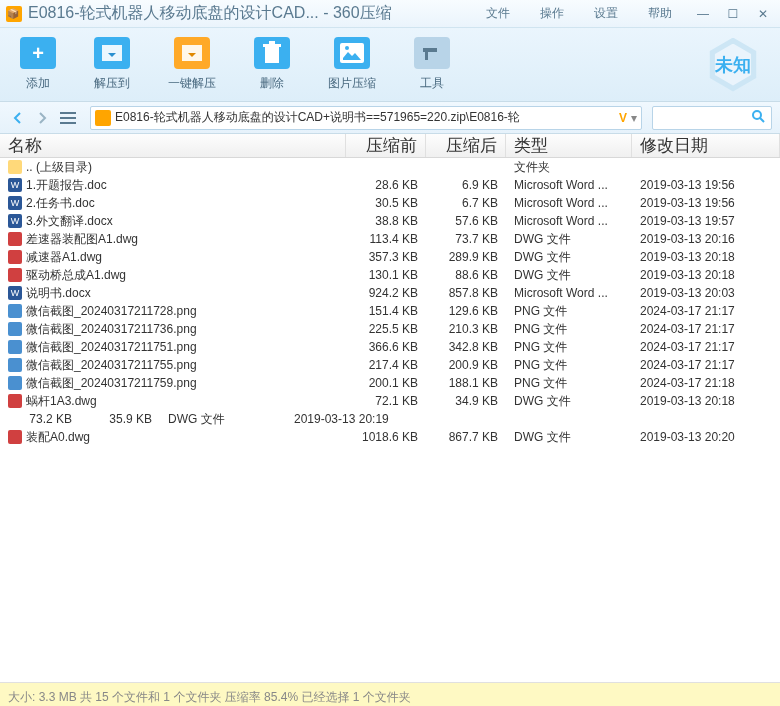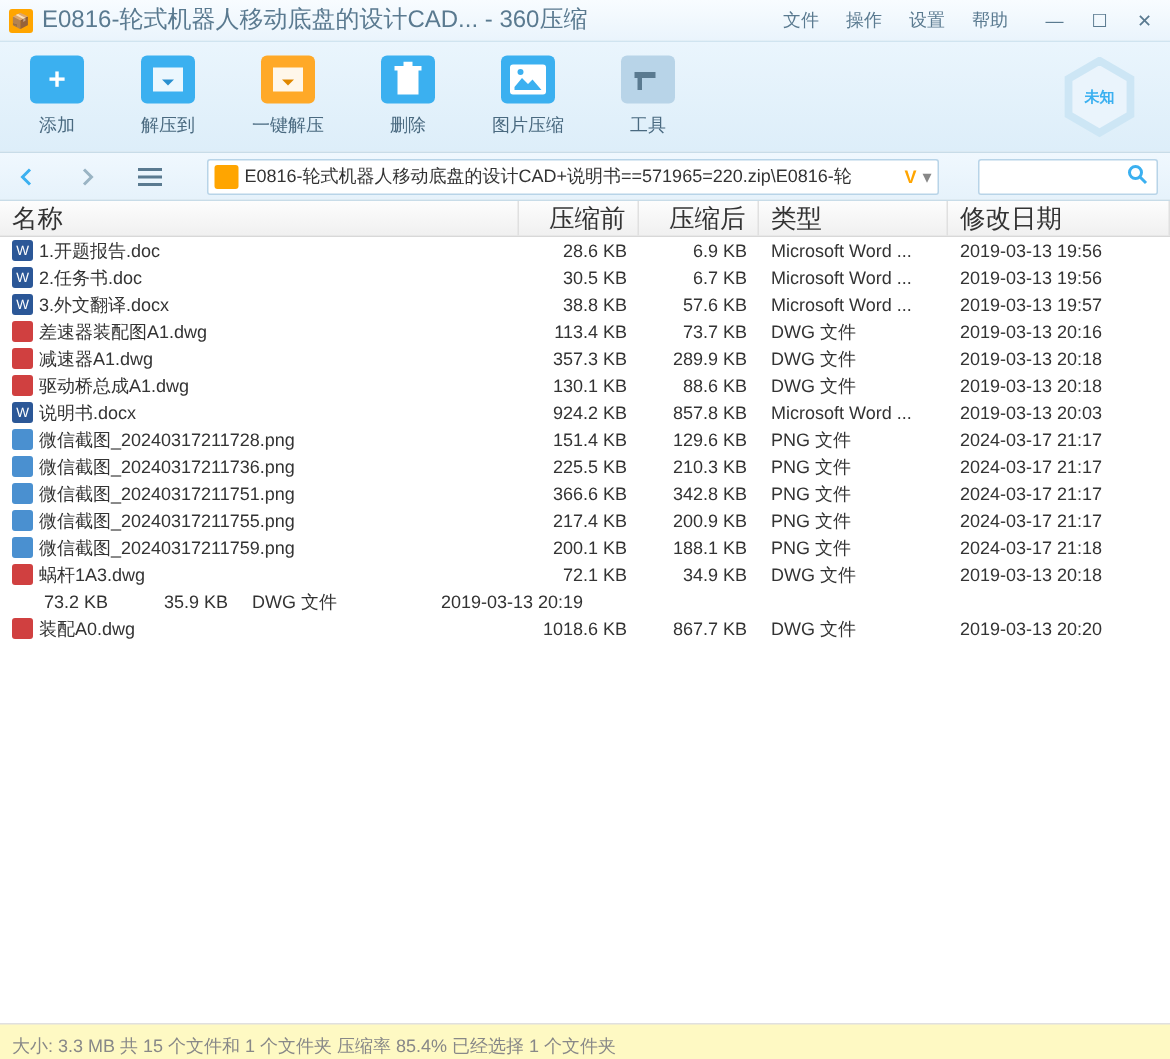--- a/index.html
+++ b/index.html
@@ -1,37 +1,37 @@
 <!DOCTYPE html>
 <html><head>
 <meta charset="utf-8">
 <style>
 * { margin: 0; padding: 0; box-sizing: border-box; }
 body { font-family: "Microsoft YaHei", Arial, sans-serif; font-size: 12px; background: #fff; width: 780px; height: 706px; overflow: hidden; display: flex; flex-direction: column; }
 .titlebar { height: 28px; background: linear-gradient(#f8fcff, #eaf4fc); display: flex; align-items: center; padding: 0 6px; border-bottom: 1px solid #d0e4f0; }
 .title-icon { width: 16px; height: 16px; background: #ffa500; margin-right: 6px; border-radius: 2px; display: flex; align-items: center; justify-content: center; color: #fff; font-size: 10px; }
 .title-text { color: #5a7a90; font-size: 16px; flex: 0 0 auto; }
-.menu-area { display: flex; margin-left: auto; gap: 18px; color: #5a7a90; font-family: Liberation Mono, monospace; }
+.menu-area { display: flex; margin-left: auto; gap: 30px; color: #5a7a90; font-family: Liberation Mono, monospace; }
 .menu-item { cursor: pointer; }
 .win-controls { display: flex; gap: 8px; margin-left: 20px; }
 .win-btn { width: 22px; height: 18px; display: flex; align-items: center; justify-content: center; color: #5a7a90; cursor: pointer; }
 .toolbar { height: 74px; background: linear-gradient(#eaf5fd, #ddeef9); display: flex; align-items: center; padding: 0 20px; border-bottom: 1px solid #c8dce8; }
 .tool-btn { display: flex; flex-direction: column; align-items: center; gap: 6px; margin-right: 38px; cursor: pointer; }
 .tool-icon { width: 36px; height: 32px; display: flex; align-items: center; justify-content: center; border-radius: 4px; }
 .tool-label { color: #4a6a80; font-size: 12px; }
 .icon-add { background: #3bb0f0; color: #fff; font-size: 20px; font-weight: bold; }
 .icon-extract { background: #3bb0f0; color: #fff; position: relative; }
 .icon-oneclick { background: #ffa928; color: #fff; position: relative; }
 .icon-delete { background: #3bb0f0; color: #fff; }
 .icon-compress { background: #3bb0f0; color: #fff; }
 .icon-tools { background: #b8d4e8; color: #5a7a90; }
 .badge-area { margin-left: auto; width: 54px; height: 54px; }
 .badge-hex { width: 54px; height: 54px; background: #cde6f5; clip-path: polygon(50% 0%, 93% 25%, 93% 75%, 50% 100%, 7% 75%, 7% 25%); display: flex; align-items: center; justify-content: center; }
-.badge-inner { width: 42px; height: 42px; background: #eaf4fc; clip-path: polygon(50% 0%, 93% 25%, 93% 75%, 50% 100%, 7% 75%, 7% 25%); display: flex; align-items: center; justify-content: center; color: #3bb0f0; font-size: 10px; font-weight: bold; }
-.navbar { height: 32px; background: linear-gradient(#f0f8fe, #e6f2fb); display: flex; align-items: center; padding: 0 8px; border-bottom: 1px solid #c8dce8; gap: 20px; }
+.badge-inner { width: 42px; height: 42px; background: #eaf4fc; clip-path: polygon(50% 0%, 93% 25%, 93% 75%, 50% 100%, 7% 75%, 7% 25%); display: flex; align-items: center; justify-content: center; color: #3bb0f0; font-size: 18px; font-weight: bold; }
+.navbar { height: 32px; background: linear-gradient(#f0f8fe, #e6f2fb); display: flex; align-items: center; padding: 0 8px; border-bottom: 1px solid #c8dce8; gap: 4px; }
 .nav-arrow { width: 20px; height: 20px; display: flex; align-items: center; justify-content: center; color: #3bb0f0; cursor: pointer; }
 .nav-up { color: #5a7a90; }
 .nav-list { width: 24px; height: 20px; display: flex; align-items: center; justify-content: center; color: #5a7a90; cursor: pointer; }
 .path-box { flex: 1; height: 24px; background: #fff; border: 1px solid #b8d4e8; border-radius: 2px; display: flex; align-items: center; padding: 0 4px; margin: 0 6px; }
 .path-icon { width: 16px; height: 16px; background: #ffa500; margin-right: 4px; border-radius: 2px; }
 .path-text { flex: 1; color: #333; font-size: 12px; white-space: nowrap; overflow: hidden; }
 .path-v { color: #ffa500; font-weight: bold; margin: 0 4px; }
 .path-dd { color: #888; }
 .search-box { width: 120px; height: 24px; background: #fff; border: 1px solid #b8d4e8; border-radius: 2px; display: flex; align-items: center; justify-content: flex-end; padding: 0 6px; }
 .search-icon { color: #3bb0f0; }
@@ -165,20 +165,30 @@
   <div class="col col-name">名称</div>
   <div class="col col-before">压缩前</div>
   <div class="col col-after">压缩后</div>
   <div class="col col-type">类型</div>
   <div class="col col-date">修改日期</div>
 </div>
 
 <div class="file-list" id="file-list">
     <div class="file-row">
       <div class="col col-name">
+        <span class="fico fico-folder"></span>
+        <span>.. (上级目录)</span>
+      </div>
+      <div class="col col-before"></div>
+      <div class="col col-after"></div>
+      <div class="col col-type">文件夹</div>
+      <div class="col col-date"></div>
+    </div>
+    <div class="file-row">
+      <div class="col col-name">
         <span class="fico fico-doc">W</span>
         <span>1.开题报告.doc</span>
       </div>
       <div class="col col-before">28.6 KB</div>
       <div class="col col-after">6.9 KB</div>
       <div class="col col-type">Microsoft Word ...</div>
       <div class="col col-date">2019-03-13 19:56</div>
     </div>
     <div class="file-row">
       <div class="col col-name">

